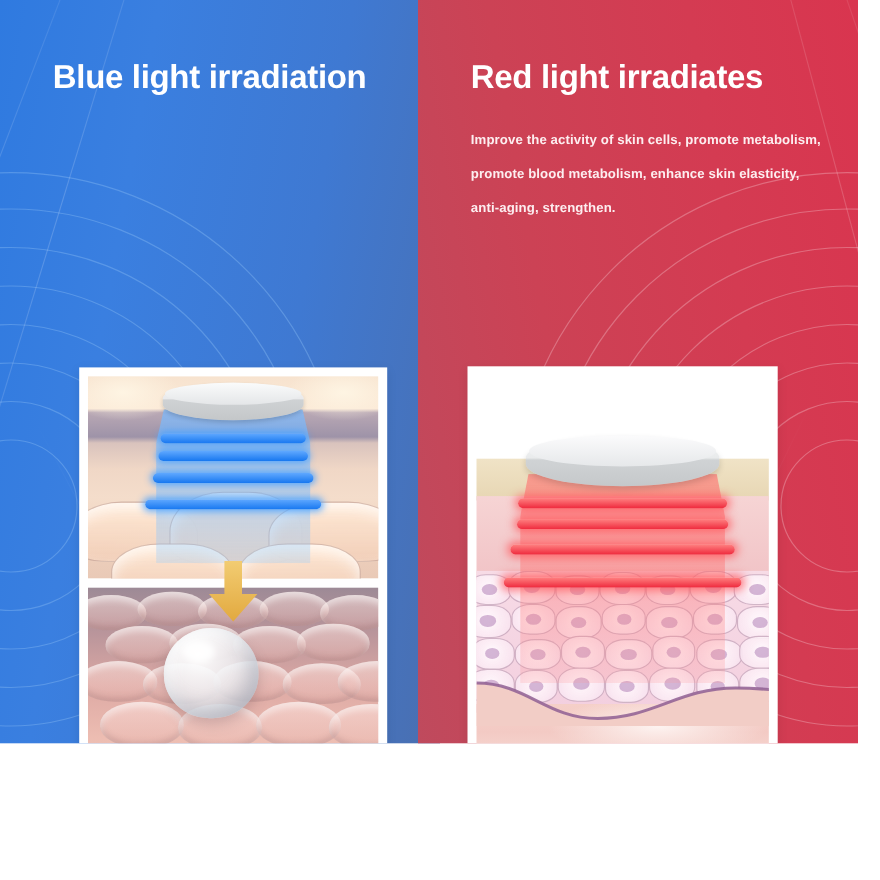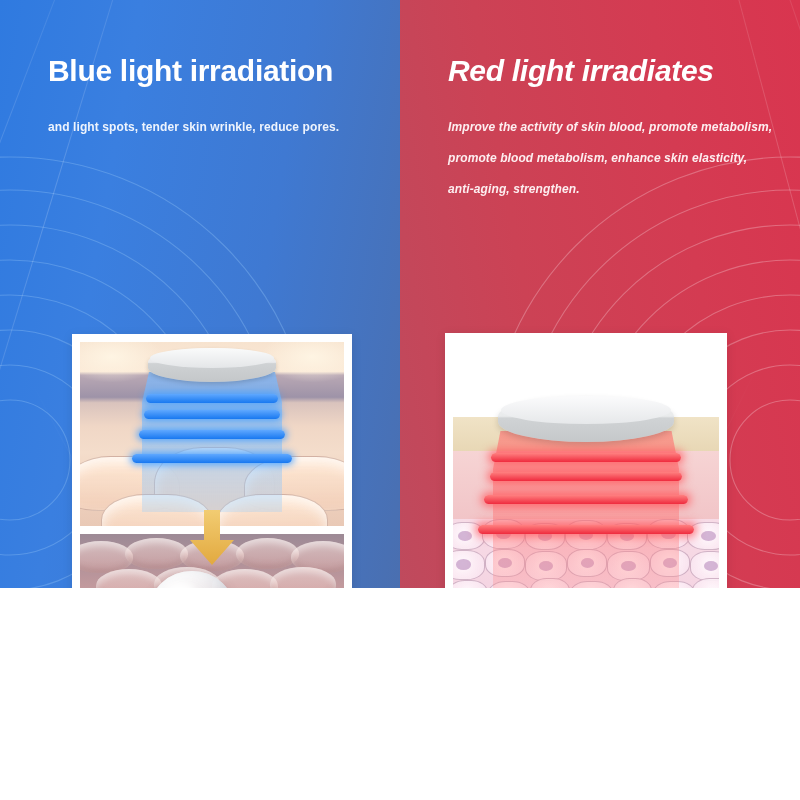--- a/index.html
+++ b/index.html
@@ -4,38 +4,37 @@
 <title>Light Therapy Infographic</title>
 <style>
   * { margin:0; padding:0; box-sizing:border-box; }
   html,body { width:800px; height:800px; overflow:hidden; }
   body {
     font-family:"Liberation Sans", sans-serif;
     background:#ffffff;
   }
   .stage {
     position:relative;
-    width:800px; height:588px;
+    width:800px; height:676px;
     overflow:hidden;
   }
 
   
   .panel {
     position:absolute; top:0; bottom:0;
     width:400px;
     overflow:hidden;
   }
   .panel-blue {
     left:0;
     background:linear-gradient(100deg,#2f7ae0 0%,#3a7fe0 28%,#3f79d2 62%,#4a6fb0 100%);
   }
   .panel-red {
-    left:400px;
+    left:380px;
     background:linear-gradient(260deg,#d9354f 0%,#d43b52 30%,#cc4255 65%,#bf4a5d 100%);
-    font-style:italic;
   }
 
   
   .arcs { position:absolute; inset:0; pointer-events:none; }
   .arcs svg { position:absolute; }
   .arcs-left svg { left:-300px; top:150px; }
   .arcs-right svg { right:-300px; top:150px; }
 
   
   .streaks { position:absolute; inset:0; pointer-events:none; overflow:hidden; }
@@ -260,21 +259,20 @@
 
     <div class="streaks">
       <div class="streak" style="left:150px; top:-250px; transform:rotate(21deg);"></div>
       <div class="streak" style="left:210px; top:-320px; transform:rotate(17deg);"></div>
       <div class="streak" style="left:30px;  top:380px;  transform:rotate(-28deg);"></div>
     </div>
 
     <div class="textblock">
       <h1 class="headline">Blue light irradiation</h1>
       <div class="body">
-        <p>and light spots, tender skin wrinkle, reduce pores.</p>
       </div>
     </div>
 
     <div class="card card-blue">
       <div class="stack">
 
         <div class="shot shot-top">
           <div class="skin-top"></div>
           <div class="cellplates">
             <div class="plate" style="left:-6%;  top:34%; width:44%; height:52%;"></div>
@@ -353,21 +351,21 @@
 
     <div class="streaks">
       <div class="streak" style="left:300px; top:-260px; transform:rotate(-19deg);"></div>
       <div class="streak" style="left:250px; top:-330px; transform:rotate(-15deg);"></div>
       <div class="streak" style="left:360px; top:360px;  transform:rotate(26deg);"></div>
     </div>
 
     <div class="textblock" style="left:48px;">
       <h1 class="headline">Red light irradiates</h1>
       <div class="body">
-        <p>Improve the activity of skin blood, promote metabolism,</p>
+        <p>Improve the activity of skin cells, promote metabolism,</p>
         <p>promote blood metabolism, enhance skin elasticity,</p>
         <p>anti-aging, strengthen.</p>
       </div>
     </div>
 
     <div class="card card-red" style="left:45px;">
       <div class="shot shot-full" style="height:100%;">
         <div class="red-scene">
           <div class="red-white-top"></div>
           <div class="derm-layer"></div>

